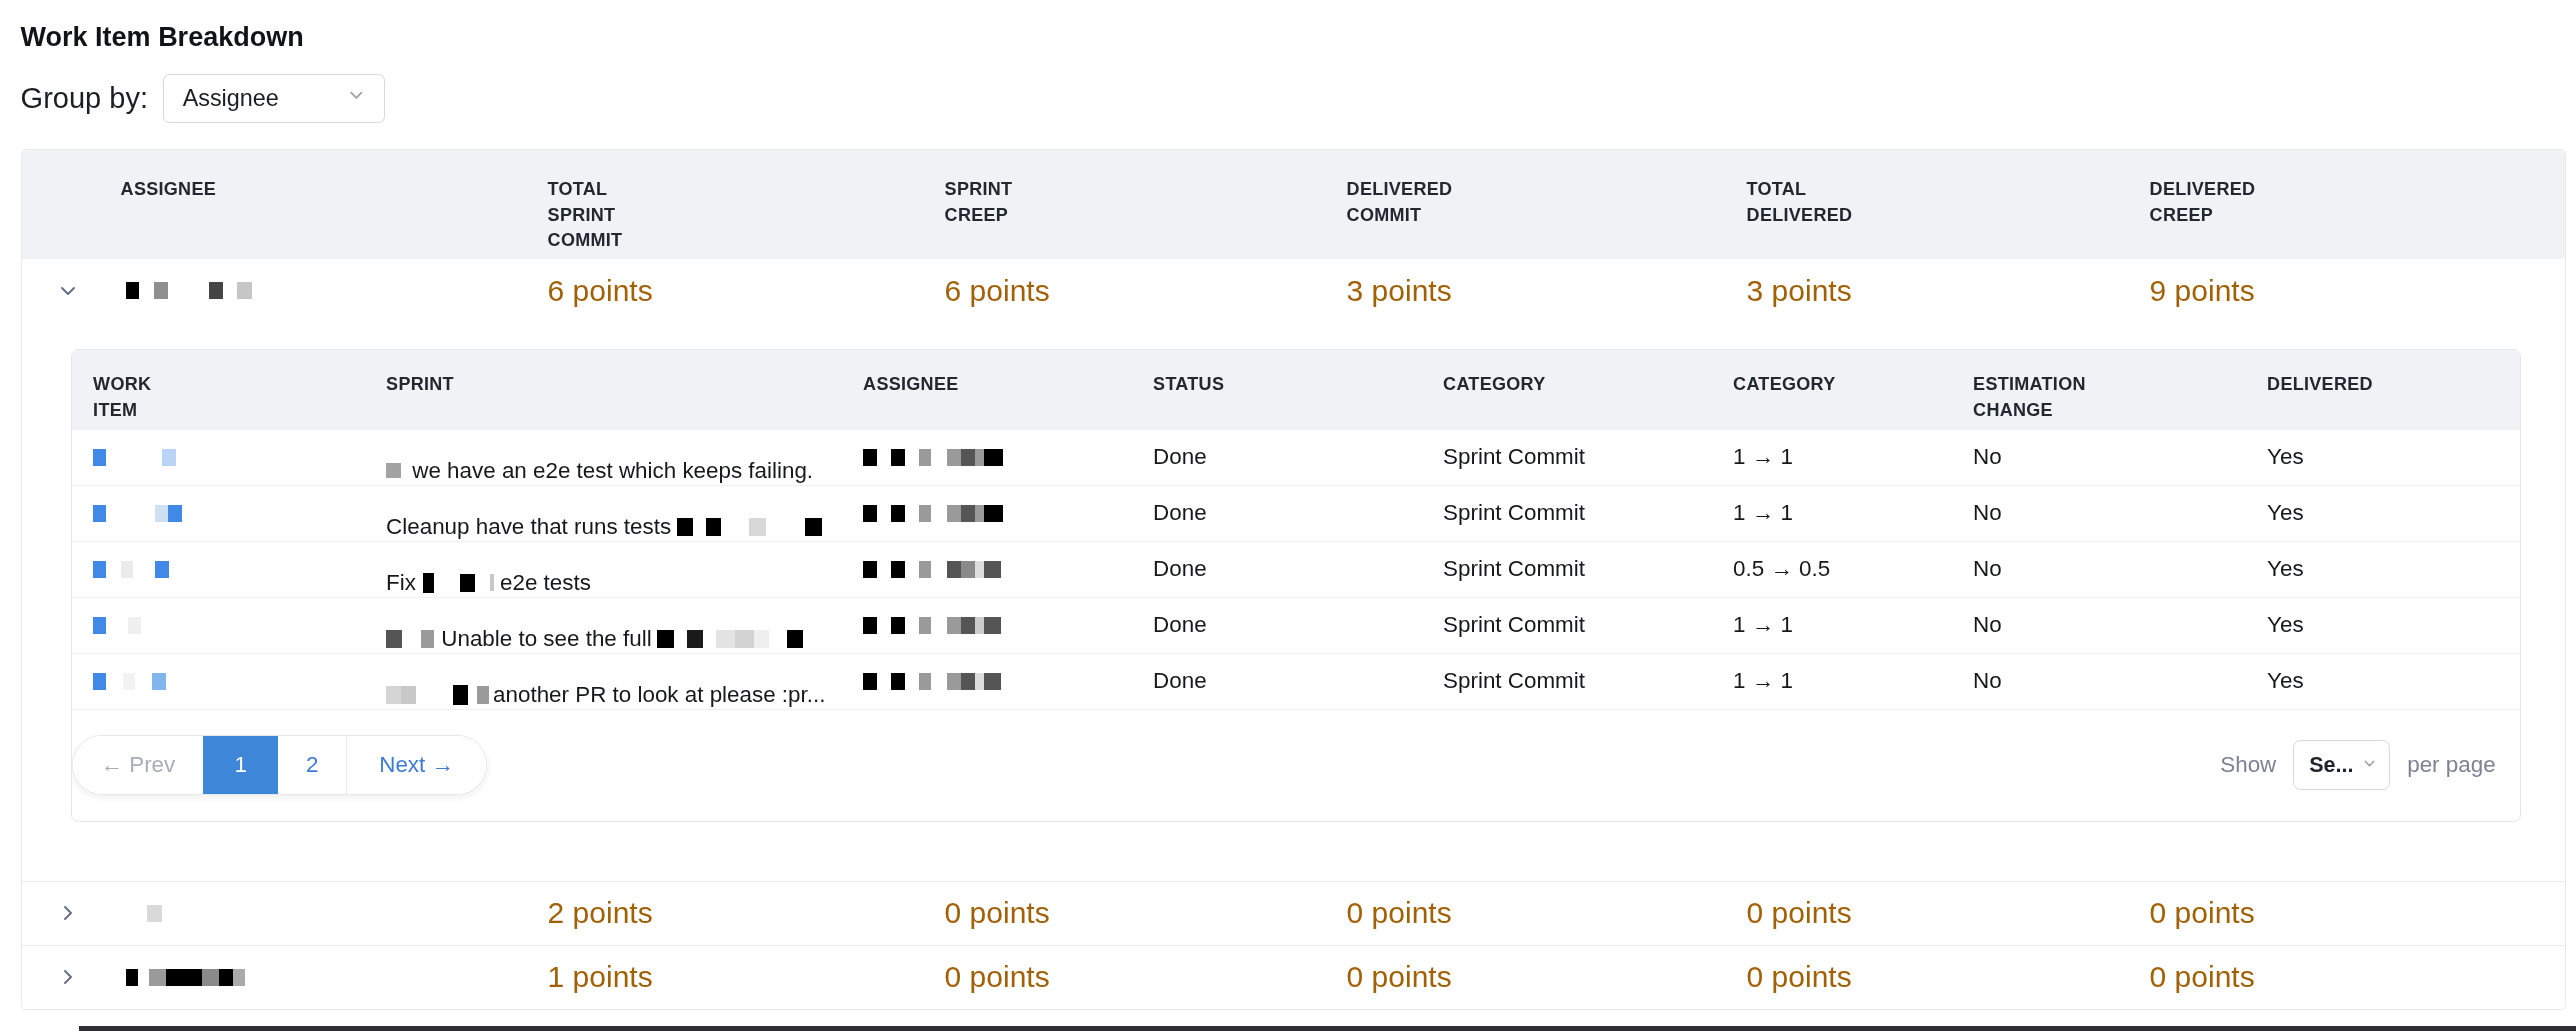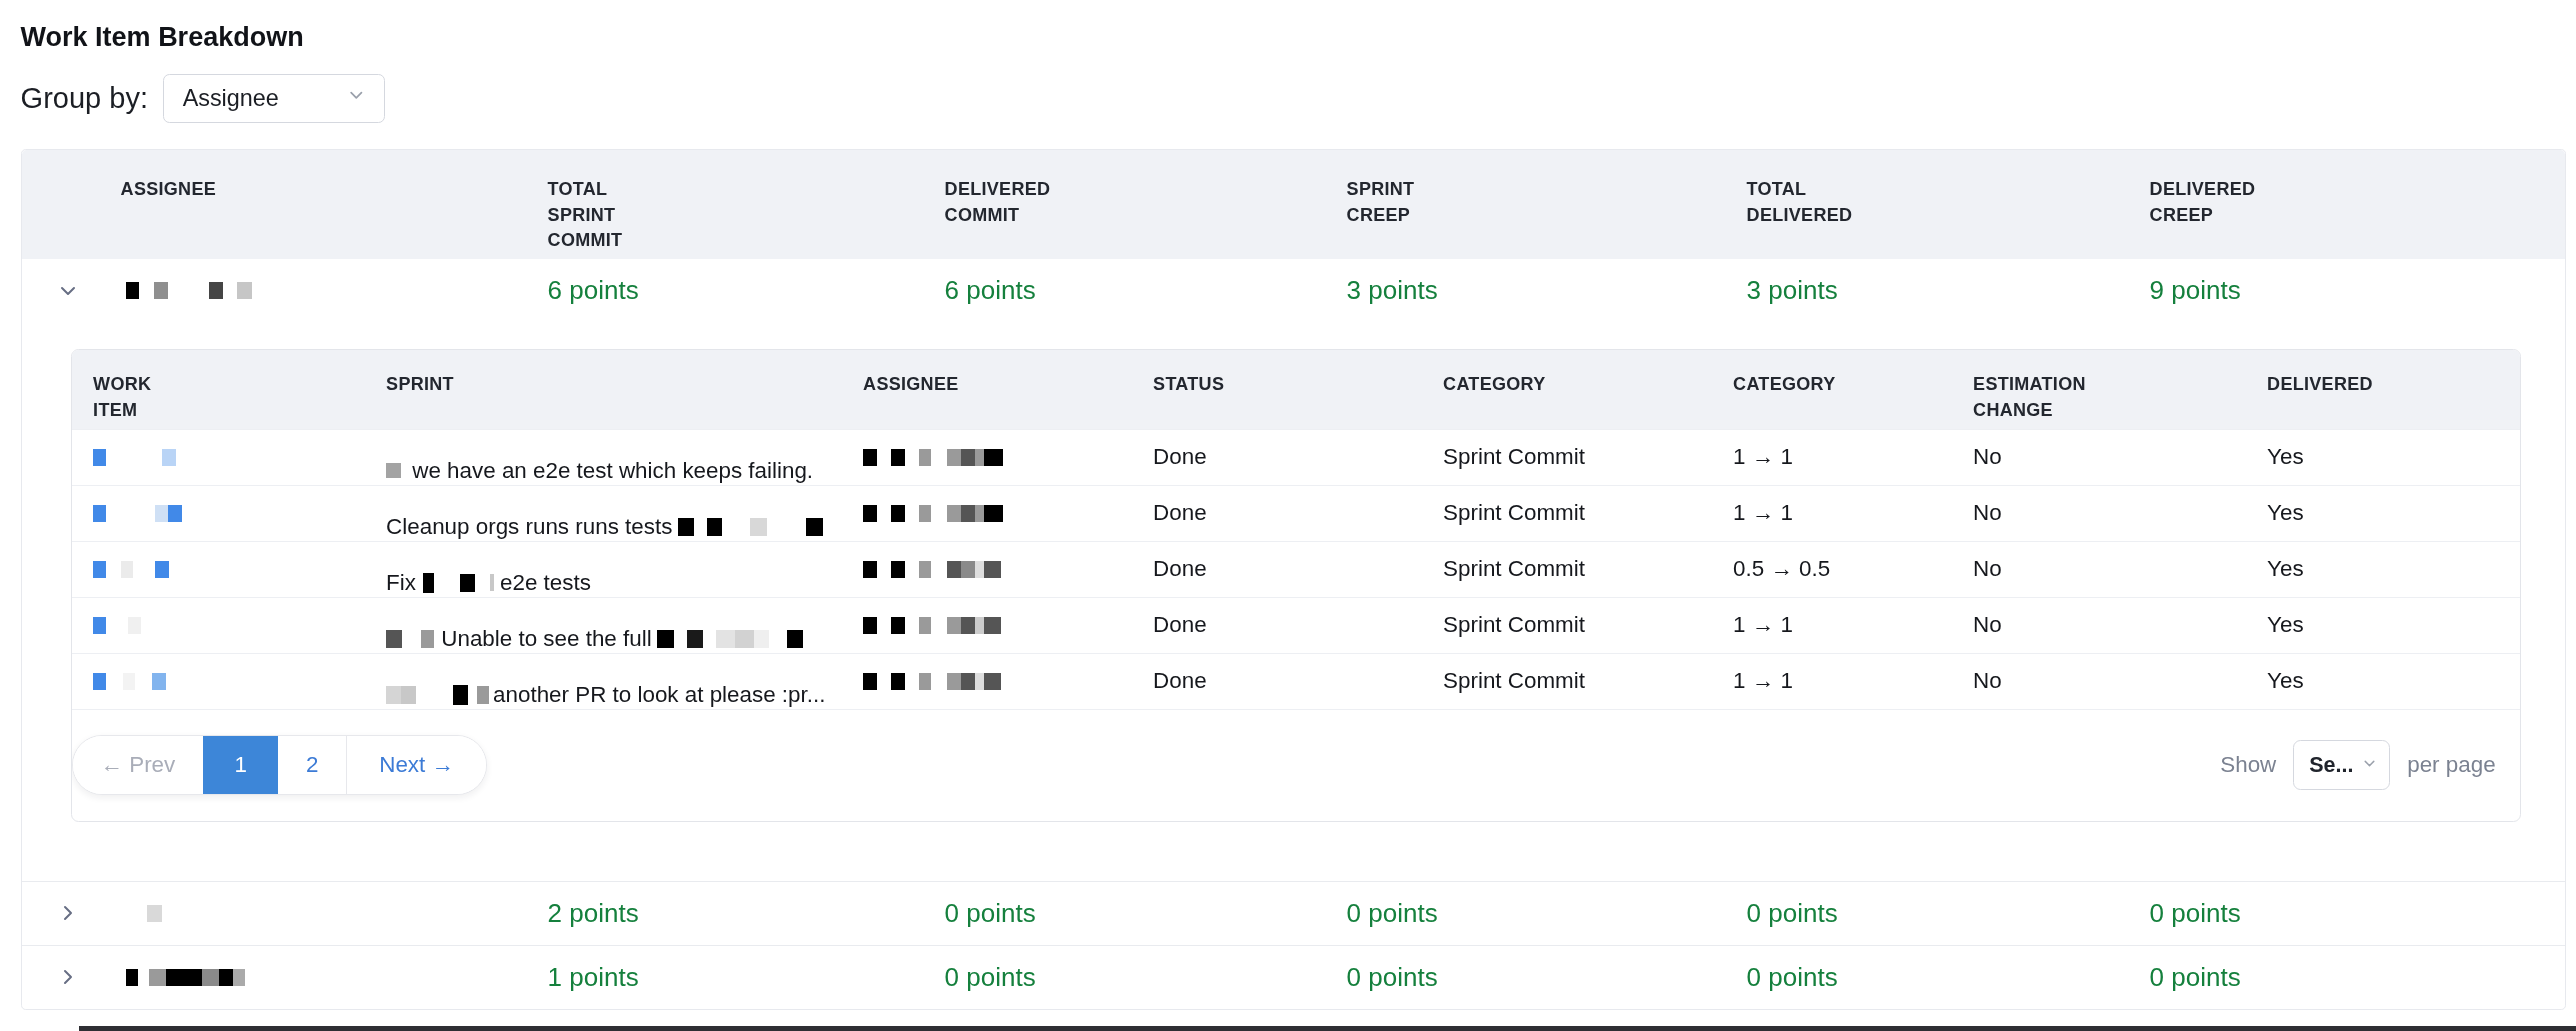--- a/index.html
+++ b/index.html
@@ -20,21 +20,21 @@
   
   .outer-table { margin-top:26px; width:2545px; border:0.9px solid #e7e9ee; border-radius:4.7px; background:#fff; }
   .outer-grid { display:grid; grid-template-columns:99px 427px 397px 402px 400px 403px 417px; }
   .outer-head { background:#f0f2f6; min-height:109px; border-radius:4.7px 4.7px 0 0; }
   .outer-head .hcell { padding-top:27px; font-size:18px; font-weight:700; color:#23272f;
     letter-spacing:0.3px; line-height:1.42; }
   .hw-115 { max-width:107px; } .hw-135 { max-width:126px; } .hw-110 { max-width:103px; } .hw-80 { max-width:79px; } .hw-160 { max-width:150px; }
 
   .group-row { align-items:center; min-height:64px; cursor:pointer; }
   .group-row .chev { padding-left:34px; display:flex; align-items:center; }
-  .points { font-size:26px; color:#15803d; }
+  .points { font-size:30px; color:#a16207; }
   .name-cell { padding-left:5.6px; }
   .border-top { border-top:0.9px solid #e9ebef; }
 
   
   .inner-wrap { padding:26px 44px 59px 49px; }
   .inner-panel { border:0.9px solid #e3e5ea; border-radius:7.5px; background:#fff; overflow:hidden; }
   .inner-grid { display:grid; grid-template-columns:293px 477px 290px 290px 290px 240px 294px 279px; }
   .inner-head { background:#f0f2f6; min-height:79px; }
   .inner-head .hcell { padding:22.4px 0 0 21.5px; font-size:18px; font-weight:700; color:#23272f;
     letter-spacing:0.3px; line-height:1.42; }
@@ -83,22 +83,22 @@
       </span>
     </div>
   </div>
 
   <div class="outer-table">
 
     <div class="outer-grid outer-head">
       <div class="hcell"></div>
       <div class="hcell">ASSIGNEE</div>
       <div class="hcell hw-115">TOTAL SPRINT COMMIT</div>
+      <div class="hcell hw-110">SPRINT CREEP</div>
       <div class="hcell hw-135">DELIVERED COMMIT</div>
-      <div class="hcell hw-110">SPRINT CREEP</div>
       <div class="hcell hw-135">TOTAL DELIVERED</div>
       <div class="hcell hw-135">DELIVERED CREEP</div>
     </div>
 
     <div class="outer-grid group-row">
       <div class="chev">
         <svg width="24" height="24" viewBox="0 0 24 24" fill="none">
             <path d="M6 9l6 6 6-6" stroke="#676e84" stroke-width="2" stroke-linecap="round" stroke-linejoin="round"></path>
           </svg>
       </div>
@@ -165,21 +165,21 @@
         </div>
 
         <div class="inner-grid irow">
           <div class="blocks">
               <span class="blk" style="width: 13px; background: rgb(65, 137, 232); height: 17px;"></span>
               <span class="blk-gap" style="width: 49px;"></span>
               <span class="blk" style="width: 13px; background: rgb(207, 224, 245); height: 17px;"></span>
               <span class="blk" style="width: 14px; background: rgb(65, 137, 232); height: 17px;"></span>
             </div>
           <div class="sum-flex">
-            <span class="txt">Cleanup orgs runs runs tests</span>
+            <span class="txt">Cleanup have that runs tests</span>
             <span class="blocks">
                 <span class="blk-gap" style="width: 5.6px;"></span>
                 <span class="blk" style="width: 16px; background: rgb(0, 0, 0); height: 18.7px;"></span>
                 <span class="blk-gap" style="width: 13px;"></span>
                 <span class="blk" style="width: 15px; background: rgb(0, 0, 0); height: 18.7px;"></span>
                 <span class="blk-gap" style="width: 28px;"></span>
                 <span class="blk" style="width: 17px; background: rgb(216, 216, 216); height: 18.7px;"></span>
                 <span class="blk-gap" style="width: 39px;"></span>
                 <span class="blk" style="width: 17px; background: rgb(0, 0, 0); height: 18.7px;"></span>
               </span>

